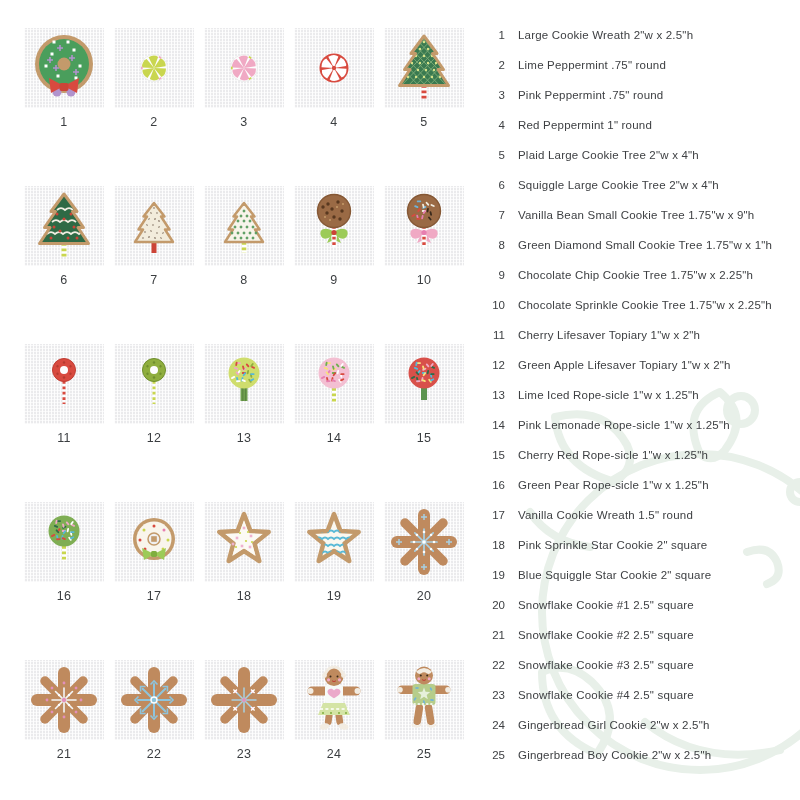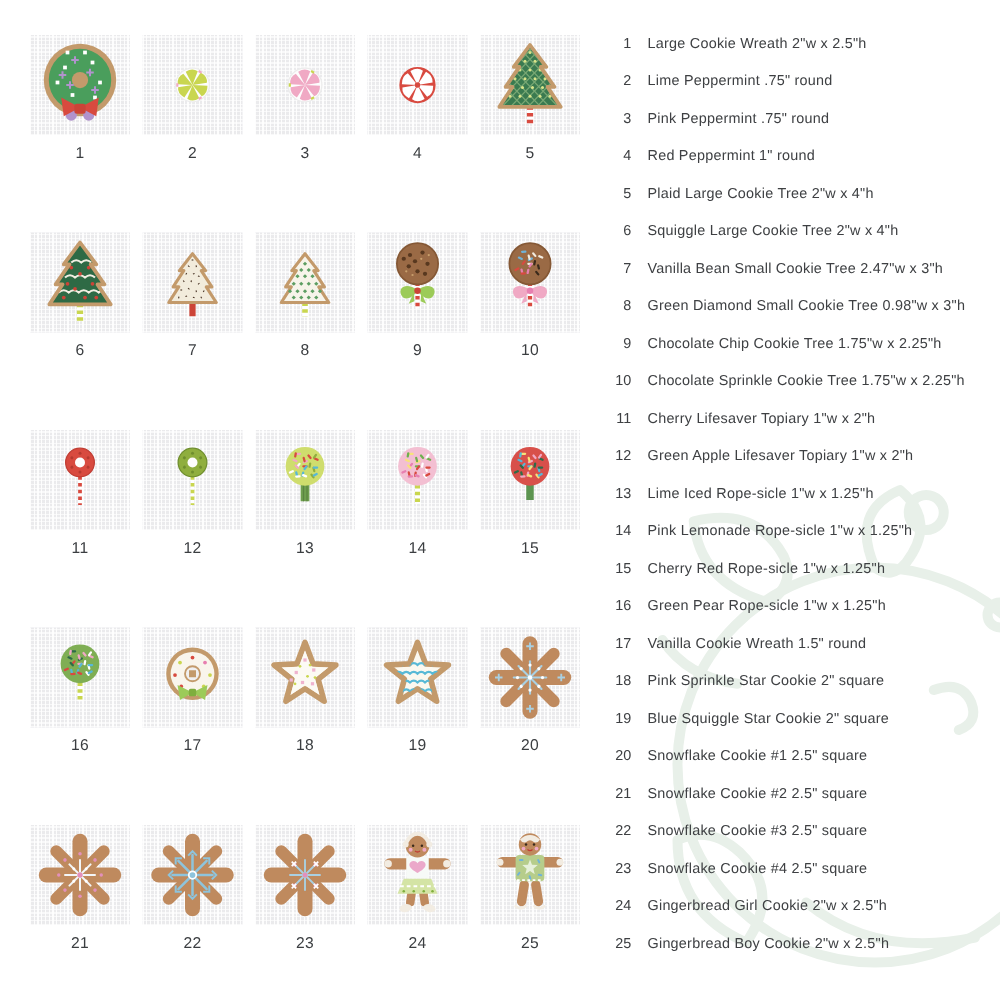--- a/index.html
+++ b/index.html
@@ -737,25 +737,25 @@
       <div class="lrow">
         <span class="lnum">5</span>
         <span class="llabel">Plaid Large Cookie Tree 2"w x 4"h</span>
       </div>
       <div class="lrow">
         <span class="lnum">6</span>
         <span class="llabel">Squiggle Large Cookie Tree 2"w x 4"h</span>
       </div>
       <div class="lrow">
         <span class="lnum">7</span>
-        <span class="llabel">Vanilla Bean Small Cookie Tree 2.47"w x 3"h</span>
+        <span class="llabel">Vanilla Bean Small Cookie Tree 1.75"w x 9"h</span>
       </div>
       <div class="lrow">
         <span class="lnum">8</span>
-        <span class="llabel">Green Diamond Small Cookie Tree 0.98"w x 3"h</span>
+        <span class="llabel">Green Diamond Small Cookie Tree 1.75"w x 1"h</span>
       </div>
       <div class="lrow">
         <span class="lnum">9</span>
         <span class="llabel">Chocolate Chip Cookie Tree 1.75"w x 2.25"h</span>
       </div>
       <div class="lrow">
         <span class="lnum">10</span>
         <span class="llabel">Chocolate Sprinkle Cookie Tree 1.75"w x 2.25"h</span>
       </div>
       <div class="lrow">

